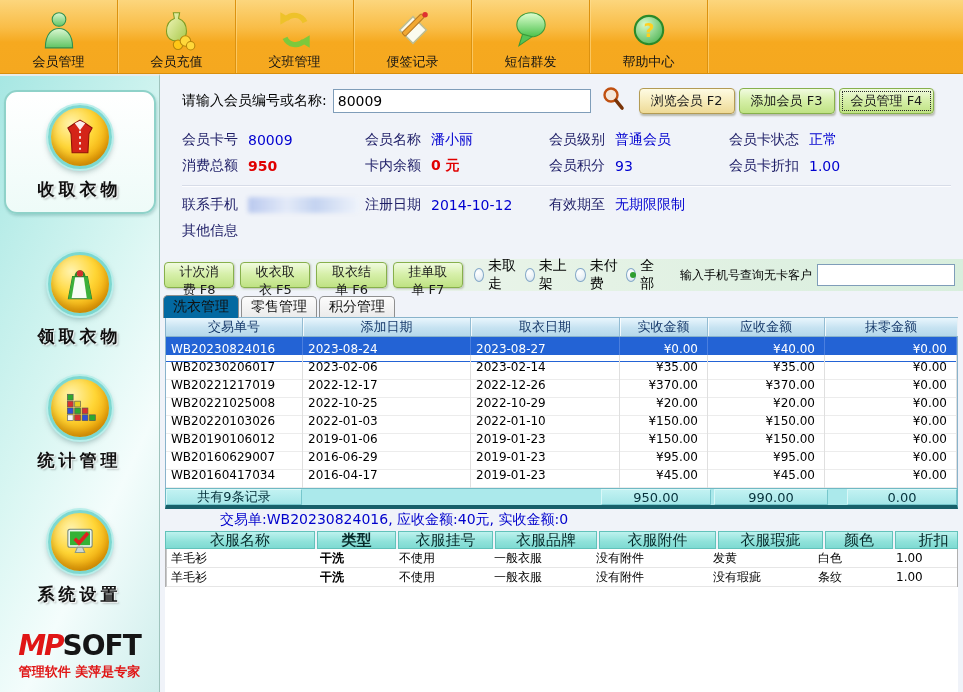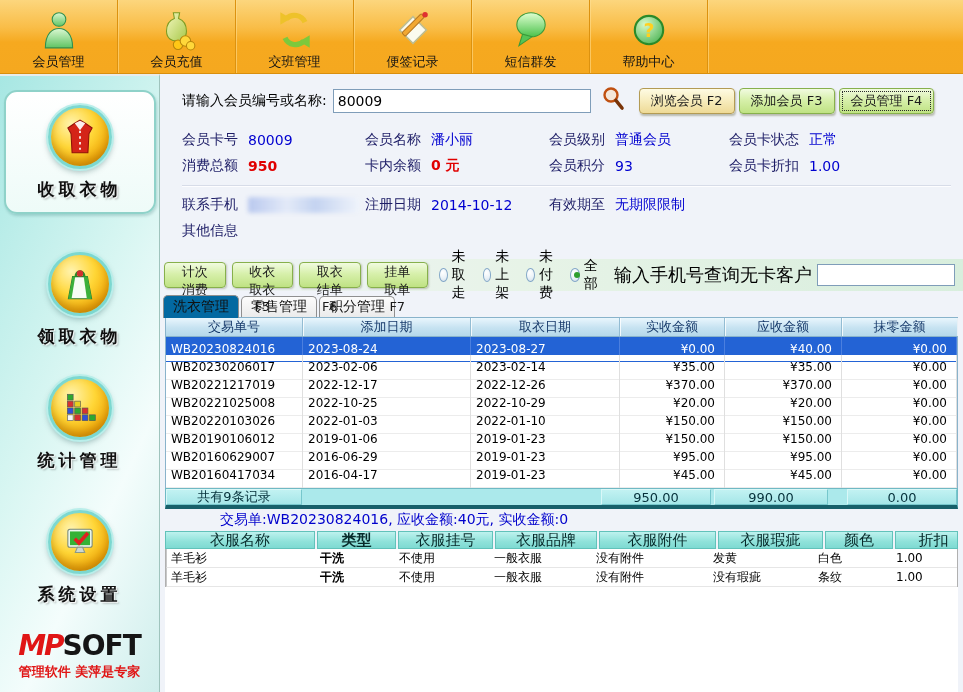--- a/index.html
+++ b/index.html
@@ -53,21 +53,21 @@
   .mvalue.redacted{width:112px;height:16px;border-radius:2px;background:linear-gradient(90deg,#b9c8ee 0%,#e3eaf8 35%,#c4d3f0 60%,#f0f4fb 100%);filter:blur(2px);}
   .mdivider{border-top:1px solid #d7dce8;border-bottom:1px solid #fdfdff;margin:6px 2px 5px 0;}
 
   
   .action-row{margin-top:15px;height:32px;display:flex;align-items:center;padding:0 8px 0 4px;gap:5px;background:linear-gradient(90deg,rgba(255,255,255,0) 0%,#e7f3e7 45%,#d8eedd 100%);}
   .action-row .btn{box-shadow:1px 1px 2px rgba(80,80,40,.3);}
   .radio-group{display:flex;align-items:center;gap:4px;margin-left:6px;}
   .radio-opt{display:flex;align-items:center;gap:4px;font-size:14px;color:#000;cursor:pointer;margin-right:4px;}
   .radio{width:14px;height:14px;border-radius:50%;background:radial-gradient(circle at 35% 30%,#ffffff,#e9f1f7 60%,#cfdce8);border:1px solid #84a8c8;display:inline-block;position:relative;}
   .radio.checked::after{content:"";position:absolute;left:3px;top:3px;width:6px;height:6px;border-radius:50%;background:#2f9e2f;}
-  .phone-label{font-size:18px;color:#000;white-space:nowrap;margin-left:3px;}
+  .phone-label{font-size:12px;color:#000;white-space:nowrap;margin-left:12px;}
   .phone-input{width:138px;height:22px;border:1px solid #7f9db9;background:#fff;font-family:inherit;font-size:13px;padding:0 3px;}
 
   
   .tabs{margin-top:3px;height:23px;display:flex;align-items:flex-end;padding-left:3px;gap:2px;}
   .tab{height:21px;padding:0 9px;display:flex;align-items:center;font-size:14px;color:#111;background:linear-gradient(#fcfcfc,#ebebeb);border:1px solid #8f8f8f;border-bottom:none;border-radius:5px 5px 0 0;cursor:pointer;}
   .tab.active{height:23px;background:#0369a1;position:relative;z-index:2;margin-bottom:-1px;}
 
   
   .otable{margin:0 5px;position:relative;z-index:1;}
   .thead{display:flex;height:20px;background:linear-gradient(180deg,#e9f6fd 0%,#c6e2f1 55%,#b5d8ea 100%);border:1px solid #89b3cb;}
@@ -75,21 +75,21 @@
   .hcell:last-child{border-right:none;}
   .tbody{height:151px;overflow:hidden;border-left:1px solid #89b3cb;border-right:1px solid #89b3cb;background:#fff;}
   .trow{display:flex;height:18px;background:#fff;cursor:pointer;}
   .tcell{display:flex;align-items:center;font-size:12px;color:#000;padding:12px 5px;border-right:1px solid #dfdfdf;border-bottom:1px solid #ececec;white-space:nowrap;overflow:hidden;}
   .tcell:nth-child(n+4){justify-content:flex-end;padding-right:9px;}
   .trow.selected{background:#2363d5;}
   .trow.selected .tcell{color:#fff;border-right-color:#4b7fdf;border-bottom-color:#2363d5;}
   .thead .hcell:nth-child(1),.trow .tcell:nth-child(1){width:137px;}
   .thead .hcell:nth-child(2),.trow .tcell:nth-child(2){width:168px;}
   .thead .hcell:nth-child(3),.trow .tcell:nth-child(3){width:149px;}
-  .thead .hcell:nth-child(4),.trow .tcell:nth-child(4){width:105px;}
+  .thead .hcell:nth-child(4),.trow .tcell:nth-child(4){width:88px;}
   .thead .hcell:nth-child(5),.trow .tcell:nth-child(5){width:117px;}
   .thead .hcell:nth-child(6),.trow .tcell:nth-child(6){flex:1;}
 
   
   .tsummary{display:flex;height:21px;align-items:stretch;background:#abe9eb;border:1px solid #6fb9c4;border-bottom:4px solid #17606a;}
   .sumcell{display:flex;align-items:center;justify-content:center;font-size:13px;color:#05303a;background:linear-gradient(#c2f2f2,#a5e6e8);border:1px solid #d9f8f8;border-right-color:#76c7cc;border-bottom-color:#76c7cc;}
   .sum-label{width:136px;}
   .sum-spacer{flex:1;}
   .sum-a{width:110px;margin-right:3px;}
   .sum-b{width:114px;margin-right:19px;}

